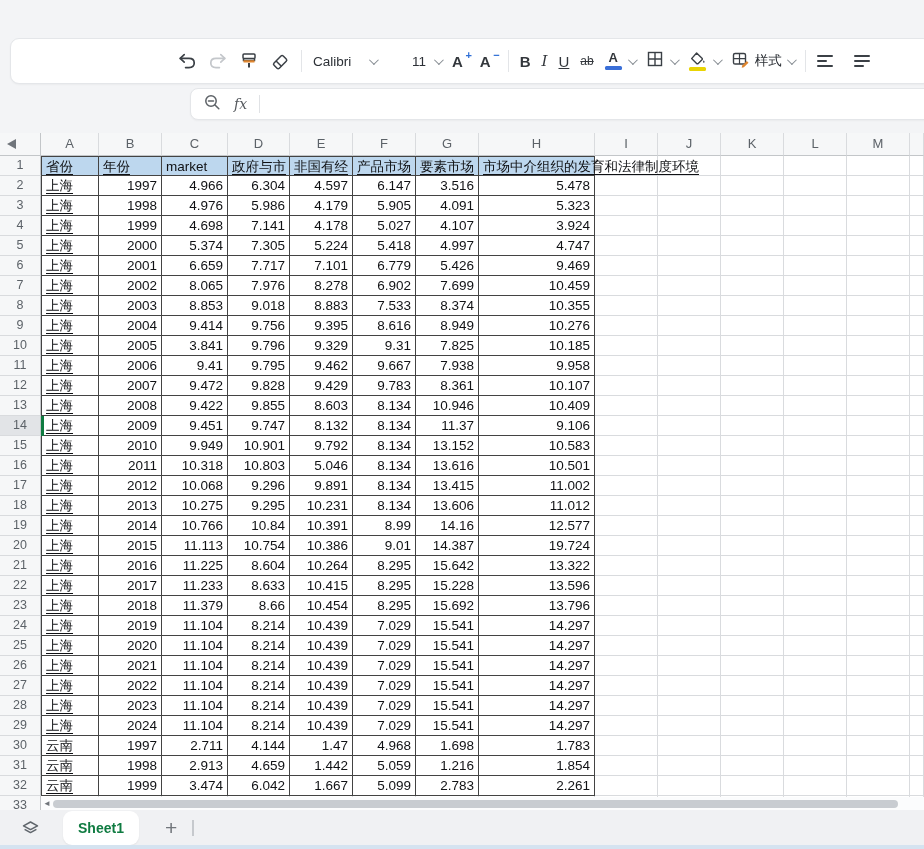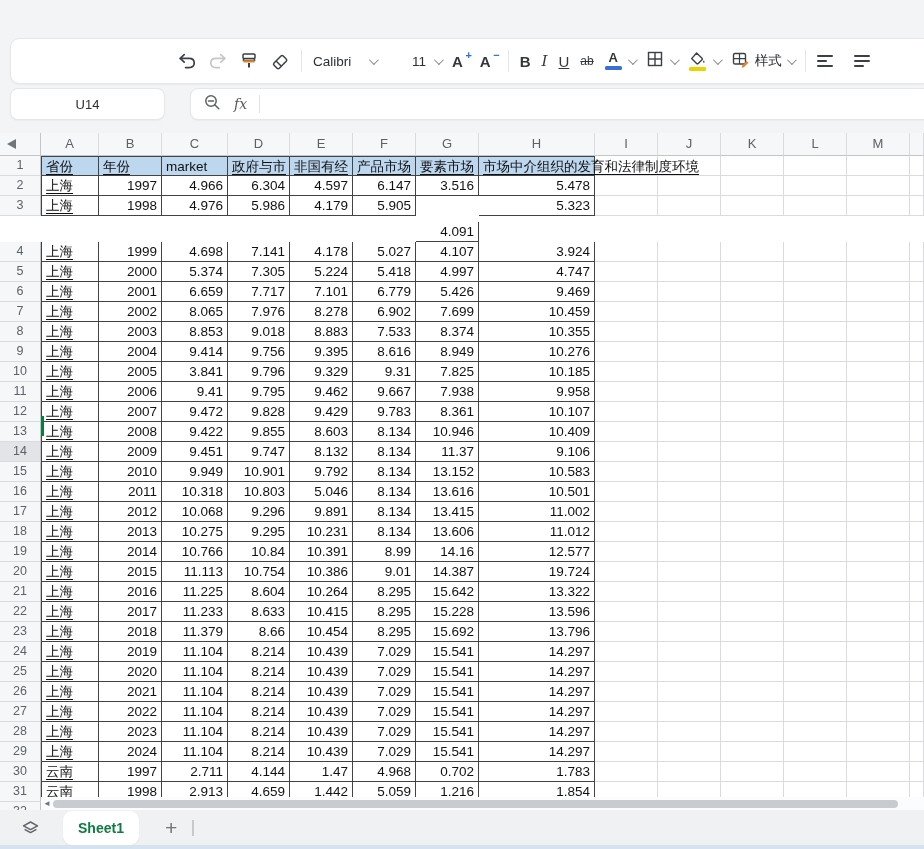--- a/index.html
+++ b/index.html
@@ -191,21 +191,20 @@
         <b style="width:10px"></b>
         <b style="width:16px"></b>
     </span>
     <span class="align-icon" style="margin-left:10px">
       <b style="width:16px"></b>
         <b style="width:16px"></b>
         <b style="width:10px"></b>
     </span>
   </div>
 
-  <div id="namebox">U14</div>
   <div id="formulabar">
     <span>
       <svg width="19" height="19" viewBox="0 0 19 19" fill="none" stroke="#5c6166" stroke-width="1.5" stroke-linecap="round">
         <circle cx="8" cy="8" r="5.2"></circle>
           <line x1="5.5" y1="8" x2="10.5" y2="8"></line>
           <line x1="12" y1="12" x2="15.8" y2="15.8"></line>
       </svg>
     </span>
     <span id="fx-label">fx</span>
     <span class="fb-div"></span>
@@ -268,21 +267,21 @@
         <div class="cell light" style="width: 14px;"></div>
       </div>
       <div class="g-row">
         <div class="rowhdr">3</div>
         <div class="cell dark colA txt" style="width: 58px;"><span class="u">上海</span></div>
         <div class="cell dark num" style="width: 63px;">1998</div>
         <div class="cell dark num" style="width: 66px;">4.976</div>
         <div class="cell dark num" style="width: 62px;">5.986</div>
         <div class="cell dark num" style="width: 63px;">4.179</div>
         <div class="cell dark num" style="width: 63px;">5.905</div>
-        <div class="cell dark num" style="width: 63px; margin-top: 26px;">4.091</div>
+        <div class="cell dark num" style="width: 63px;">4.091</div>
         <div class="cell dark num" style="width: 116px;">5.323</div>
         <div class="cell light" style="width: 63px;"></div>
         <div class="cell light" style="width: 63px;"></div>
         <div class="cell light" style="width: 63px;"></div>
         <div class="cell light" style="width: 63px;"></div>
         <div class="cell light" style="width: 63px;"></div>
         <div class="cell light" style="width: 14px;"></div>
       </div>
       <div class="g-row">
         <div class="rowhdr">4</div>
@@ -727,21 +726,21 @@
         <div class="cell light" style="width: 14px;"></div>
       </div>
       <div class="g-row">
         <div class="rowhdr">30</div>
         <div class="cell dark colA txt" style="width: 58px;"><span class="u">云南</span></div>
         <div class="cell dark num" style="width: 63px;">1997</div>
         <div class="cell dark num" style="width: 66px;">2.711</div>
         <div class="cell dark num" style="width: 62px;">4.144</div>
         <div class="cell dark num" style="width: 63px;">1.47</div>
         <div class="cell dark num" style="width: 63px;">4.968</div>
-        <div class="cell dark num" style="width: 63px;">0.702</div>
+        <div class="cell dark num" style="width: 63px;">1.698</div>
         <div class="cell dark num" style="width: 116px;">1.783</div>
         <div class="cell light" style="width: 63px;"></div>
         <div class="cell light" style="width: 63px;"></div>
         <div class="cell light" style="width: 63px;"></div>
         <div class="cell light" style="width: 63px;"></div>
         <div class="cell light" style="width: 63px;"></div>
         <div class="cell light" style="width: 14px;"></div>
       </div>
       <div class="g-row">
         <div class="rowhdr">31</div>

